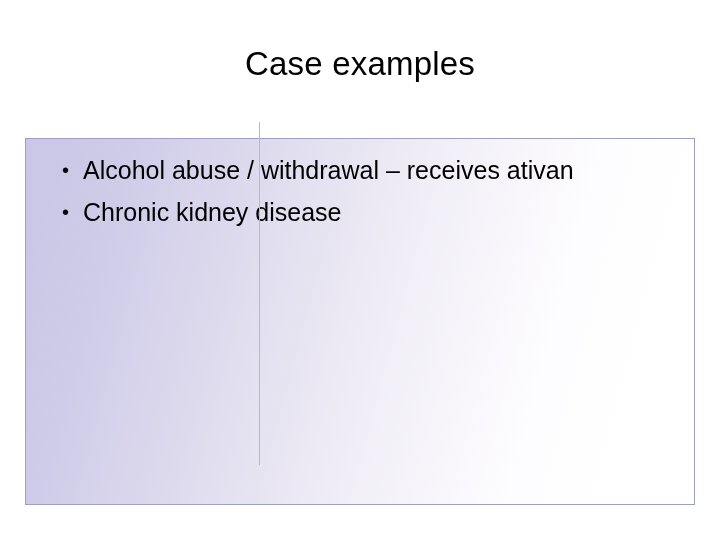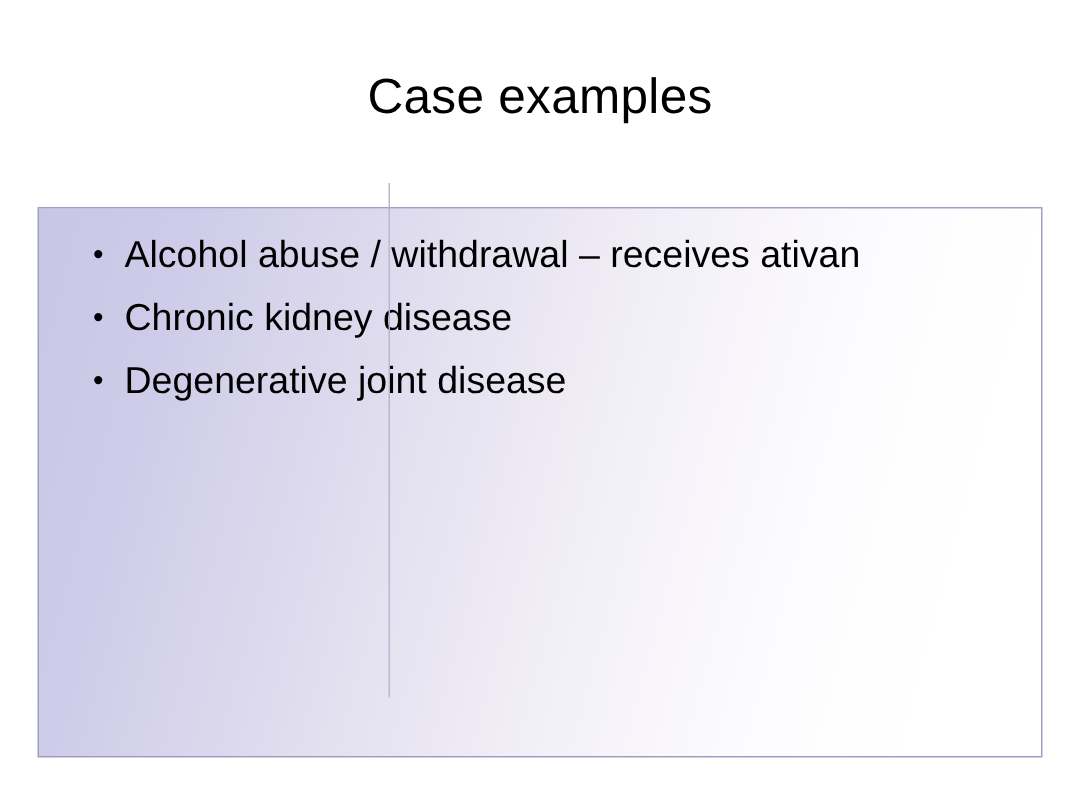--- a/index.html
+++ b/index.html
@@ -92,19 +92,18 @@
 <body>
 
 <div class="slide">
 
   <div class="slide-title">Case examples</div>
 
   <div class="content-box">
     <ul class="bullet-list">
       <li class="bullet-item">Alcohol abuse / withdrawal – receives ativan</li>
       <li class="bullet-item">Chronic kidney disease</li>
-      <li class="bullet-item">Degenerative joint disease</li>
     </ul>
   </div>
 
   <div class="divider-line"></div>
 
 </div>
 
 </body></html>

